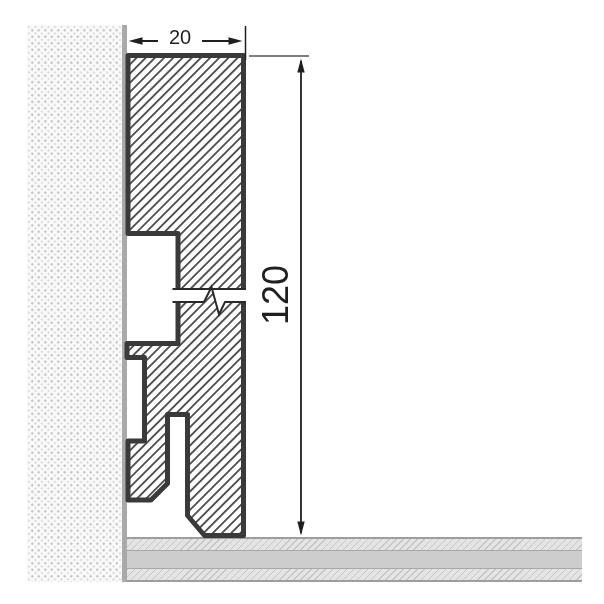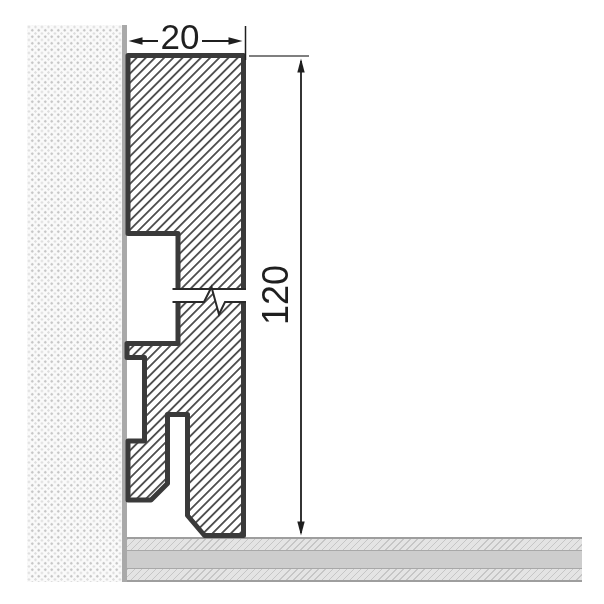--- a/index.html
+++ b/index.html
@@ -34,21 +34,21 @@
   }
   .floor-band-plain{
     height:17px;background:#cdcdcd;
     border-top:1px solid #a8a8a8;border-bottom:1px solid #a8a8a8;
   }
   .drawing-svg{position:absolute;left:0;top:0;width:604px;height:604px;}
   .dim-label{
     position:absolute;color:#1f1f1f;text-align:center;
     -webkit-user-select:none;user-select:none;
   }
-  .dim-label.width{left:152px;top:21px;width:56px;font-size:35px;line-height:32px;}
+  .dim-label.width{left:152px;top:21px;width:56px;font-size:20px;line-height:32px;}
   .dim-label.height{
     left:216px;top:276px;width:120px;font-size:36px;line-height:38px;
     transform:rotate(-90deg);transform-origin:center center;
   }
 </style>
 </head>
 <body>
 
 <div id="canvas">
 

